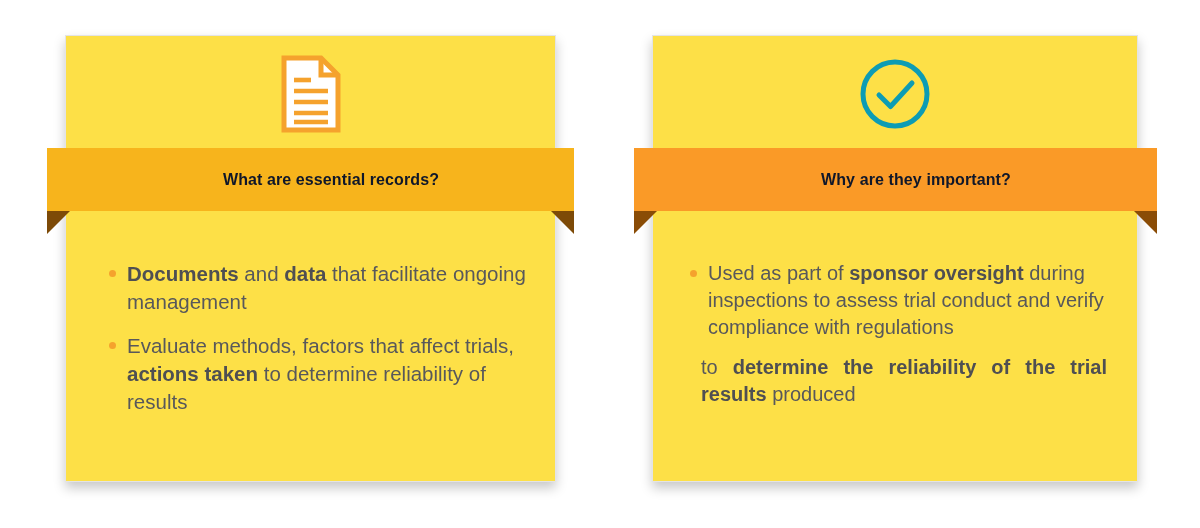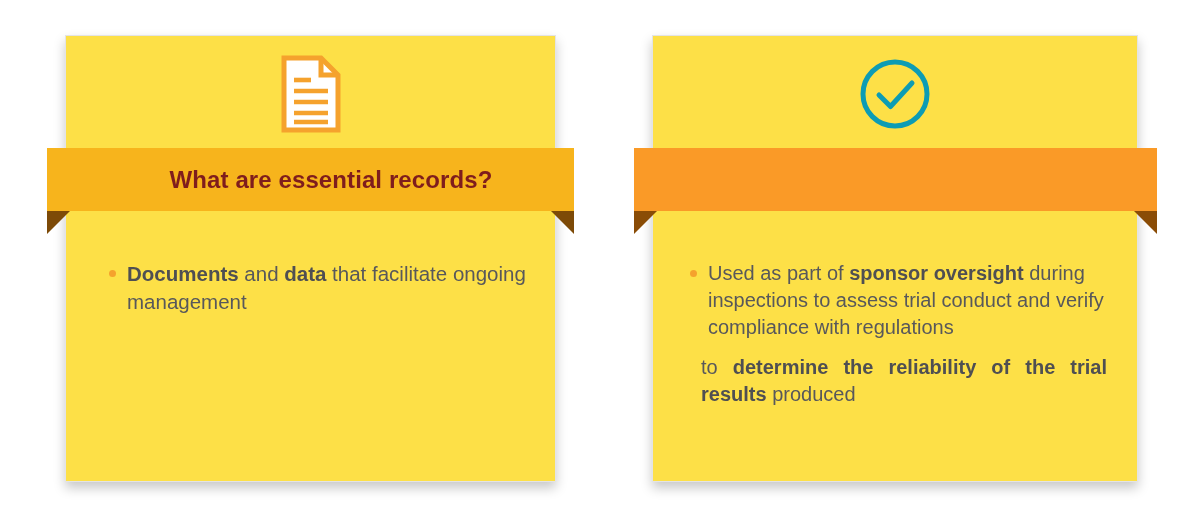--- a/index.html
+++ b/index.html
@@ -51,22 +51,22 @@
     box-sizing: border-box;
     display: flex;
     align-items: center;
     justify-content: center;
     z-index: 5;
   }
   .ribbon-left  { left: 47px;  top: 148px; width: 527px; background: #f7b41c; }
   .ribbon-right { left: 634px; top: 148px; width: 523px; background: #fa9a27; }
 
   .ribbon-label {
-    color: #7f1d1d;
-    font-size: 24px;
+    color: #0f172a;
+    font-size: 16px;
     font-weight: bold;
     letter-spacing: 0.1px;
     white-space: nowrap;
     margin-left: 41px;
   }
 
   
   .fold {
     position: absolute;
     top: 63px;
@@ -158,20 +158,21 @@
             <line x1="13" y1="58" x2="47" y2="58"></line>
             <line x1="13" y1="67" x2="47" y2="67"></line>
           </g>
         </svg>
       </span>
     </div>
 
     <div class="card-body">
       <ul class="bullets">
         <li><b>Documents</b><span> and </span><b>data</b><span> that facilitate ongoing management</span></li>
+        <li><span>Evaluate methods, factors that affect trials, </span><b>actions taken</b><span> to determine reliability of results</span></li>
       </ul>
     </div>
   </div>
 
   <div class="ribbon ribbon-left">
     <span class="ribbon-label">What are essential records?</span>
     <span class="fold fold-l"></span>
     <span class="fold fold-r"></span>
   </div>
 
@@ -188,17 +189,18 @@
 
     <div class="card-body">
       <ul class="bullets">
         <li><span>Used as part of </span><b>sponsor oversight</b><span> during inspections to assess trial conduct and verify compliance with regulations</span></li>
       </ul>
       <p class="para-justified"><span>to </span><b>determine the reliability of the trial results</b><span> produced</span></p>
     </div>
   </div>
 
   <div class="ribbon ribbon-right">
+    <span class="ribbon-label">Why are they important?</span>
     <span class="fold fold-l"></span>
     <span class="fold fold-r"></span>
   </div>
 
 </div>
 
 </body></html>

